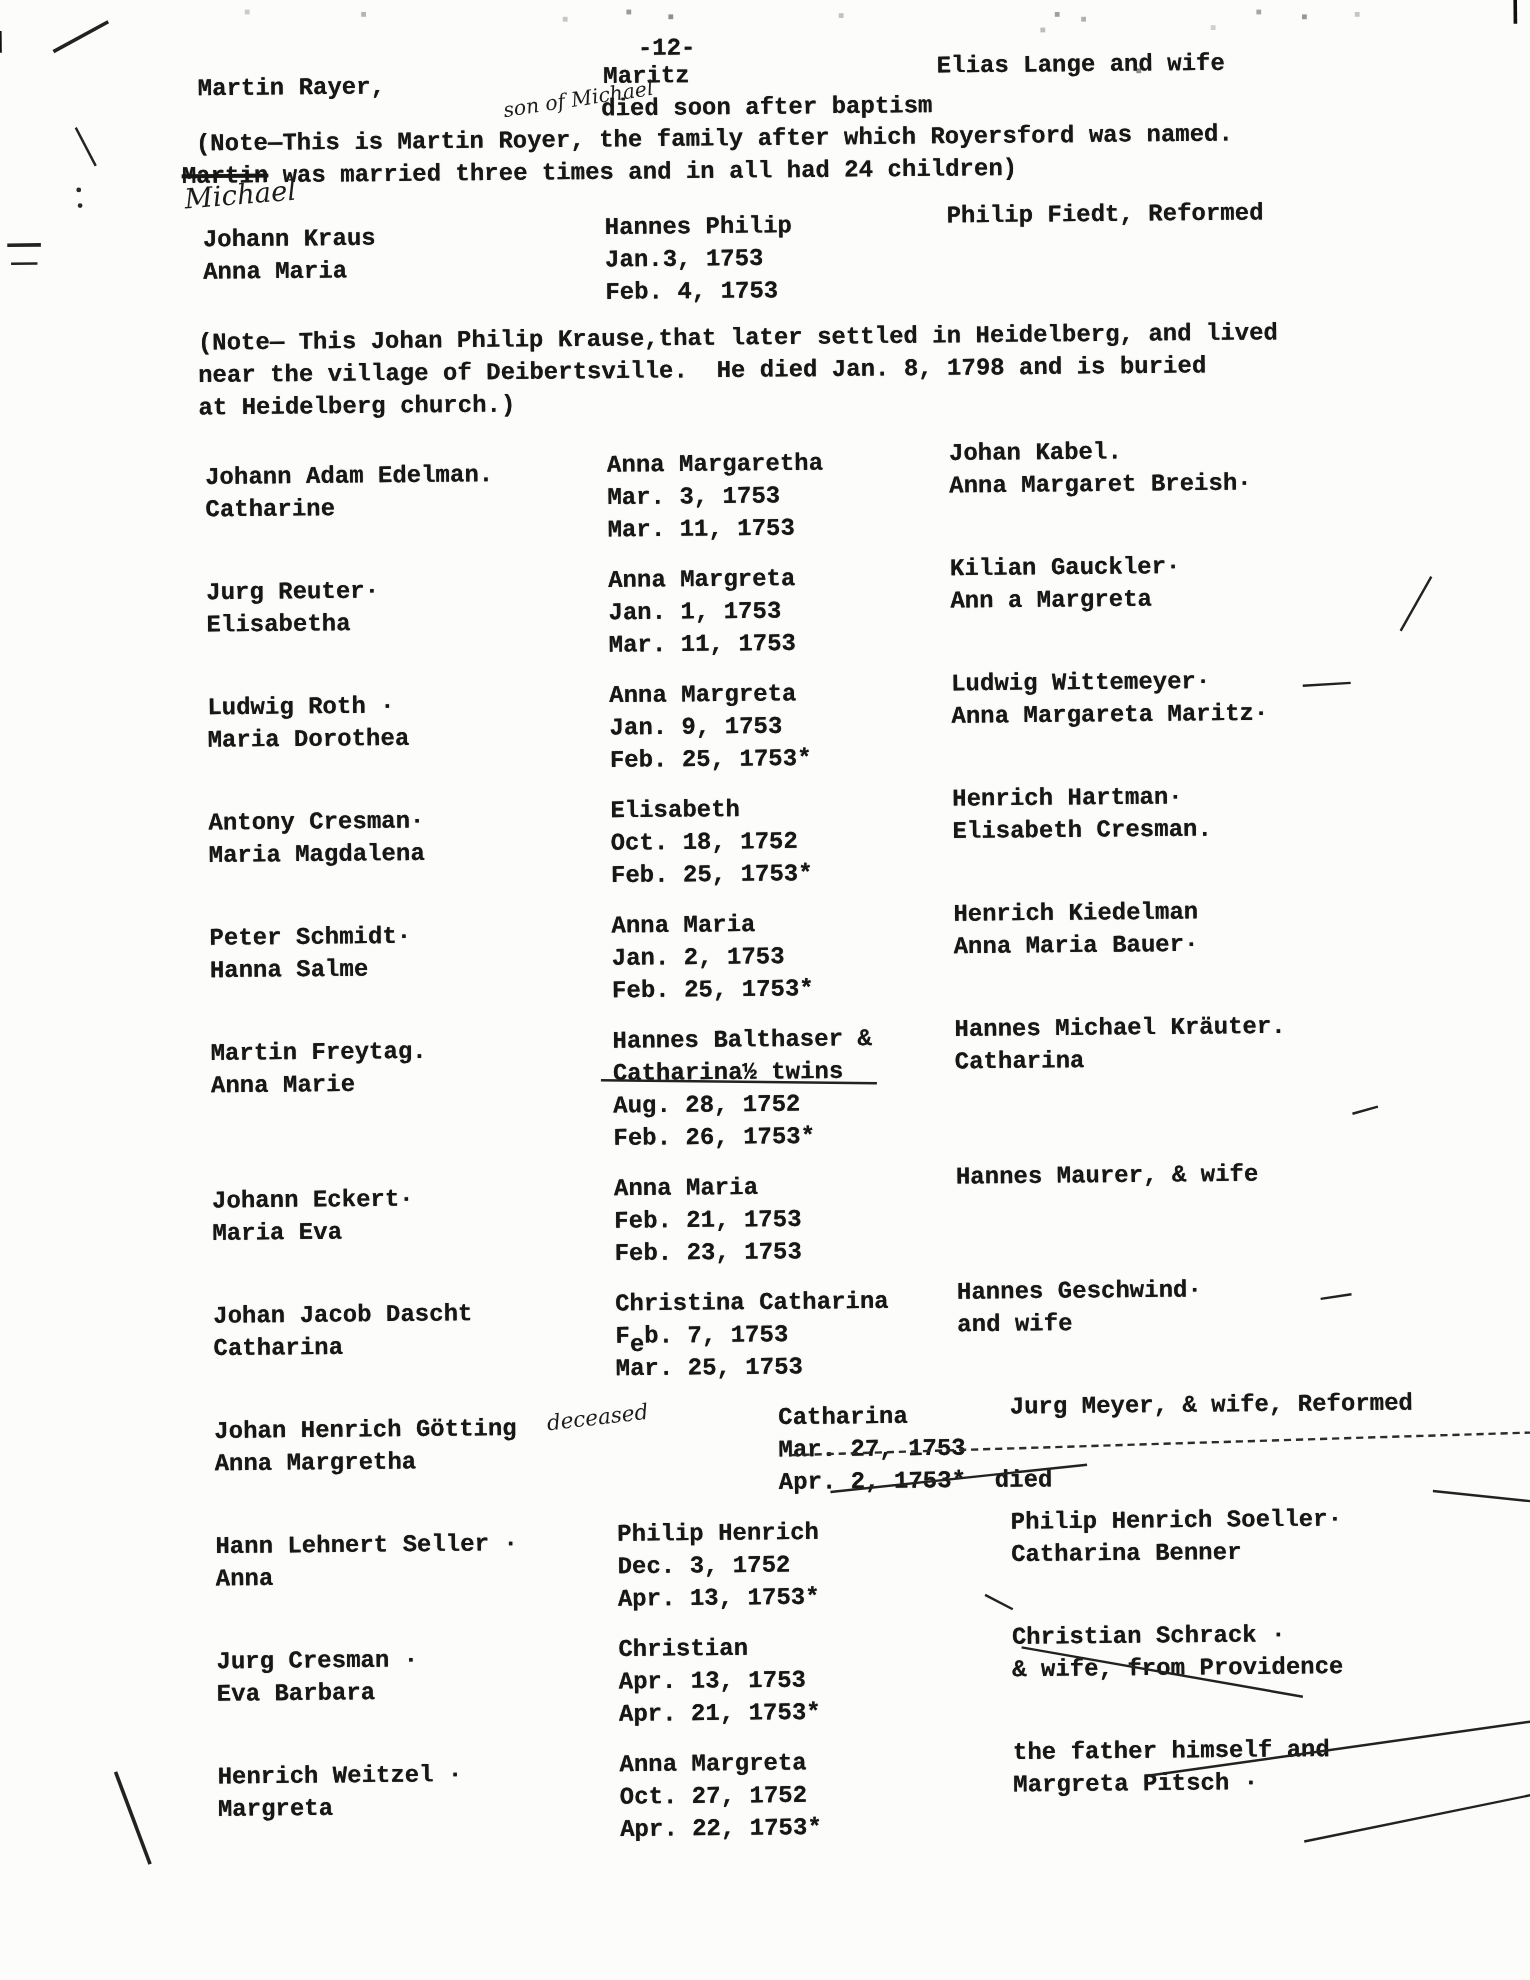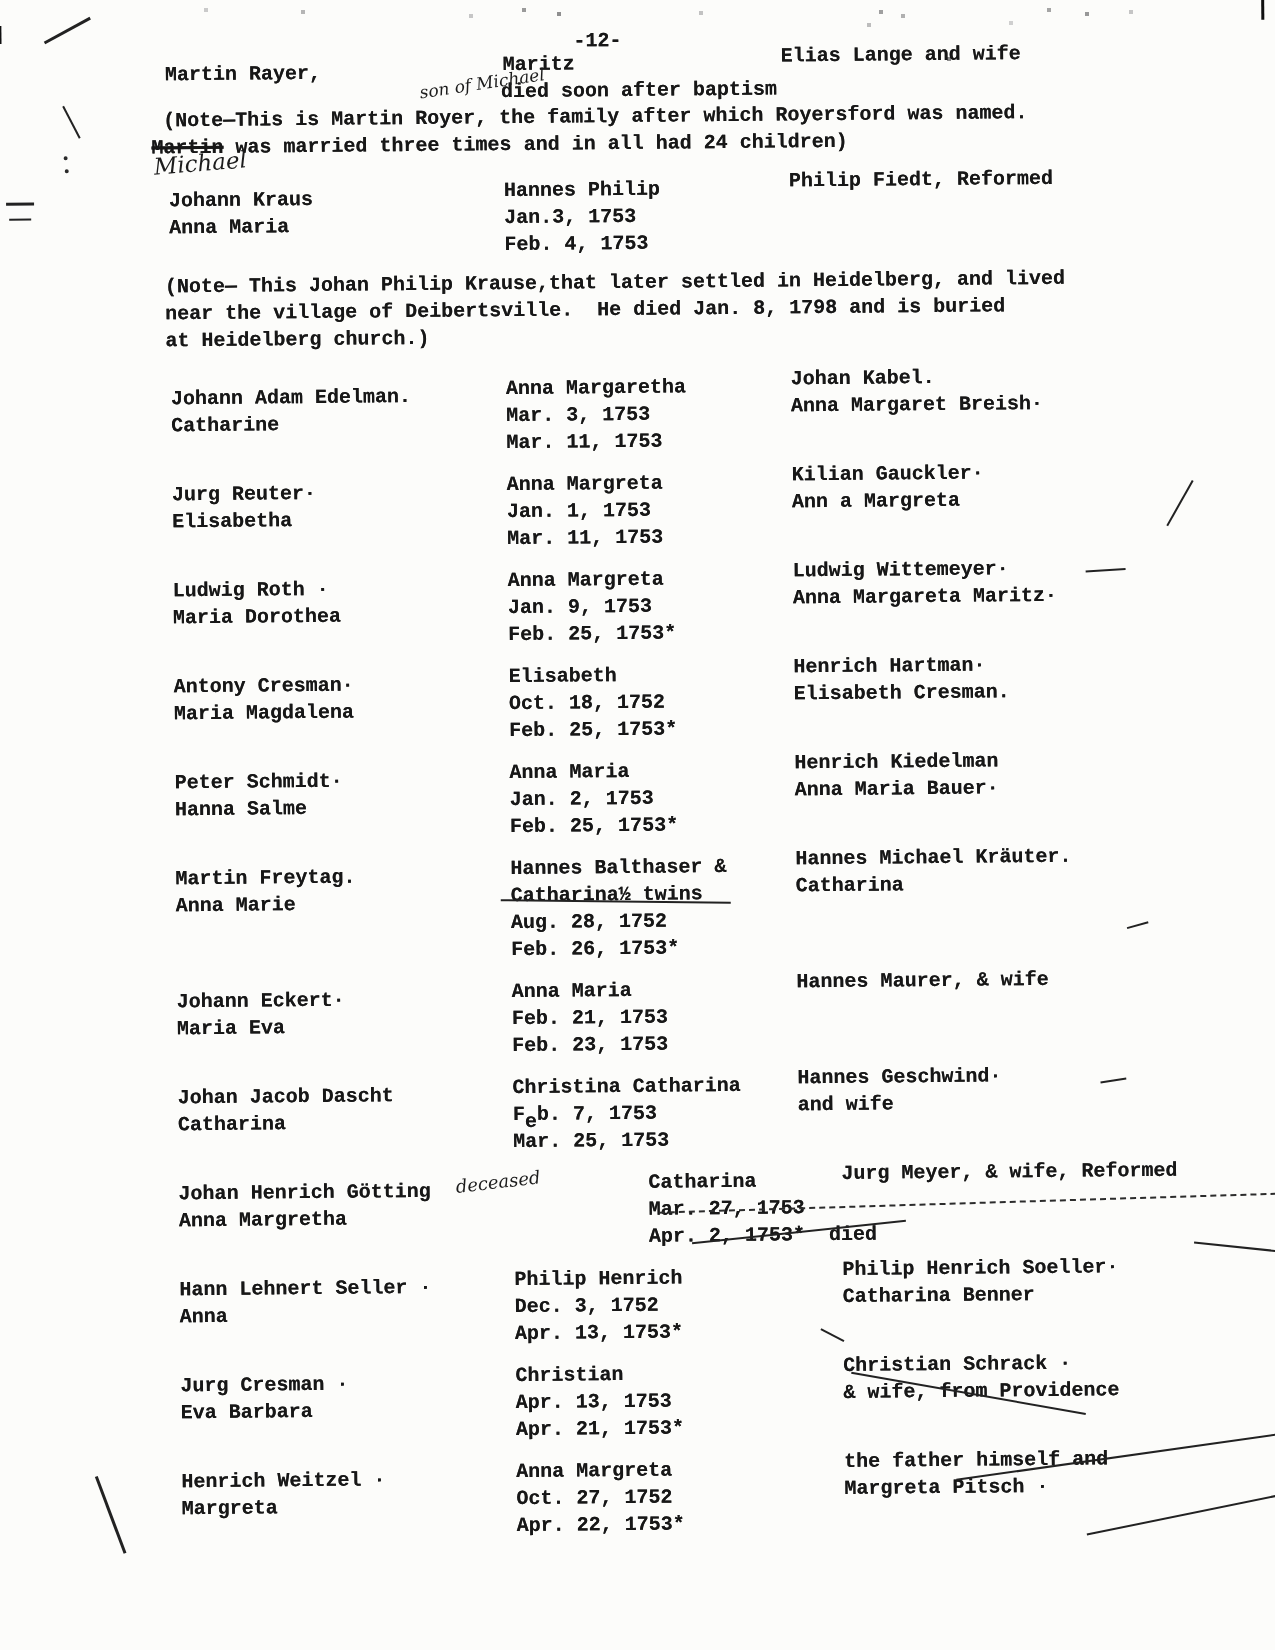--- a/index.html
+++ b/index.html
@@ -44,21 +44,21 @@
       205px 9px 0 1px #cacaca,948px 58px 0 1px #8a8a8a;}
   .subchar{position:relative;top:7px;}
 </style>
 </head>
 <body>
 
 <div class="page">
   <div class="speckles"></div>
   <div class="rot">
 
-    <span class="t" style="left:581px;top:27px;text-align:right;">-12-</span>
+    <span class="t" style="left:539px;top:27px;text-align:right;">-12-</span>
     <span class="t" style="left:172px;top:57px;">Martin Rayer,</span>
     <span class="t" style="left:510px;top:50px;">Maritz</span>
     <span class="t" style="left:788px;top:44px;">Elias Lange and wife</span>
     <span class="t" style="left:508px;top:77px;">died soon after baptism</span>
     <span class="handwritten" style="position:absolute;left:426px;top:72px;font-size:17px;transform:rotate(-8deg);">son of Michael</span>
     <span class="t" style="left:170px;top:103px;">(Note—This is Martin Royer, the family after which Royersford was named.</span>
     <span class="t" style="left:158px;top:130px;"><span class="struck">Martin</span><span> was married three times and in all had 24 children)</span></span>
     <span class="handwritten" style="position:absolute;left:160px;top:146px;font-size:23px;transform:rotate(-4deg);">Michael</span>
 
     <div id="first-entry">

